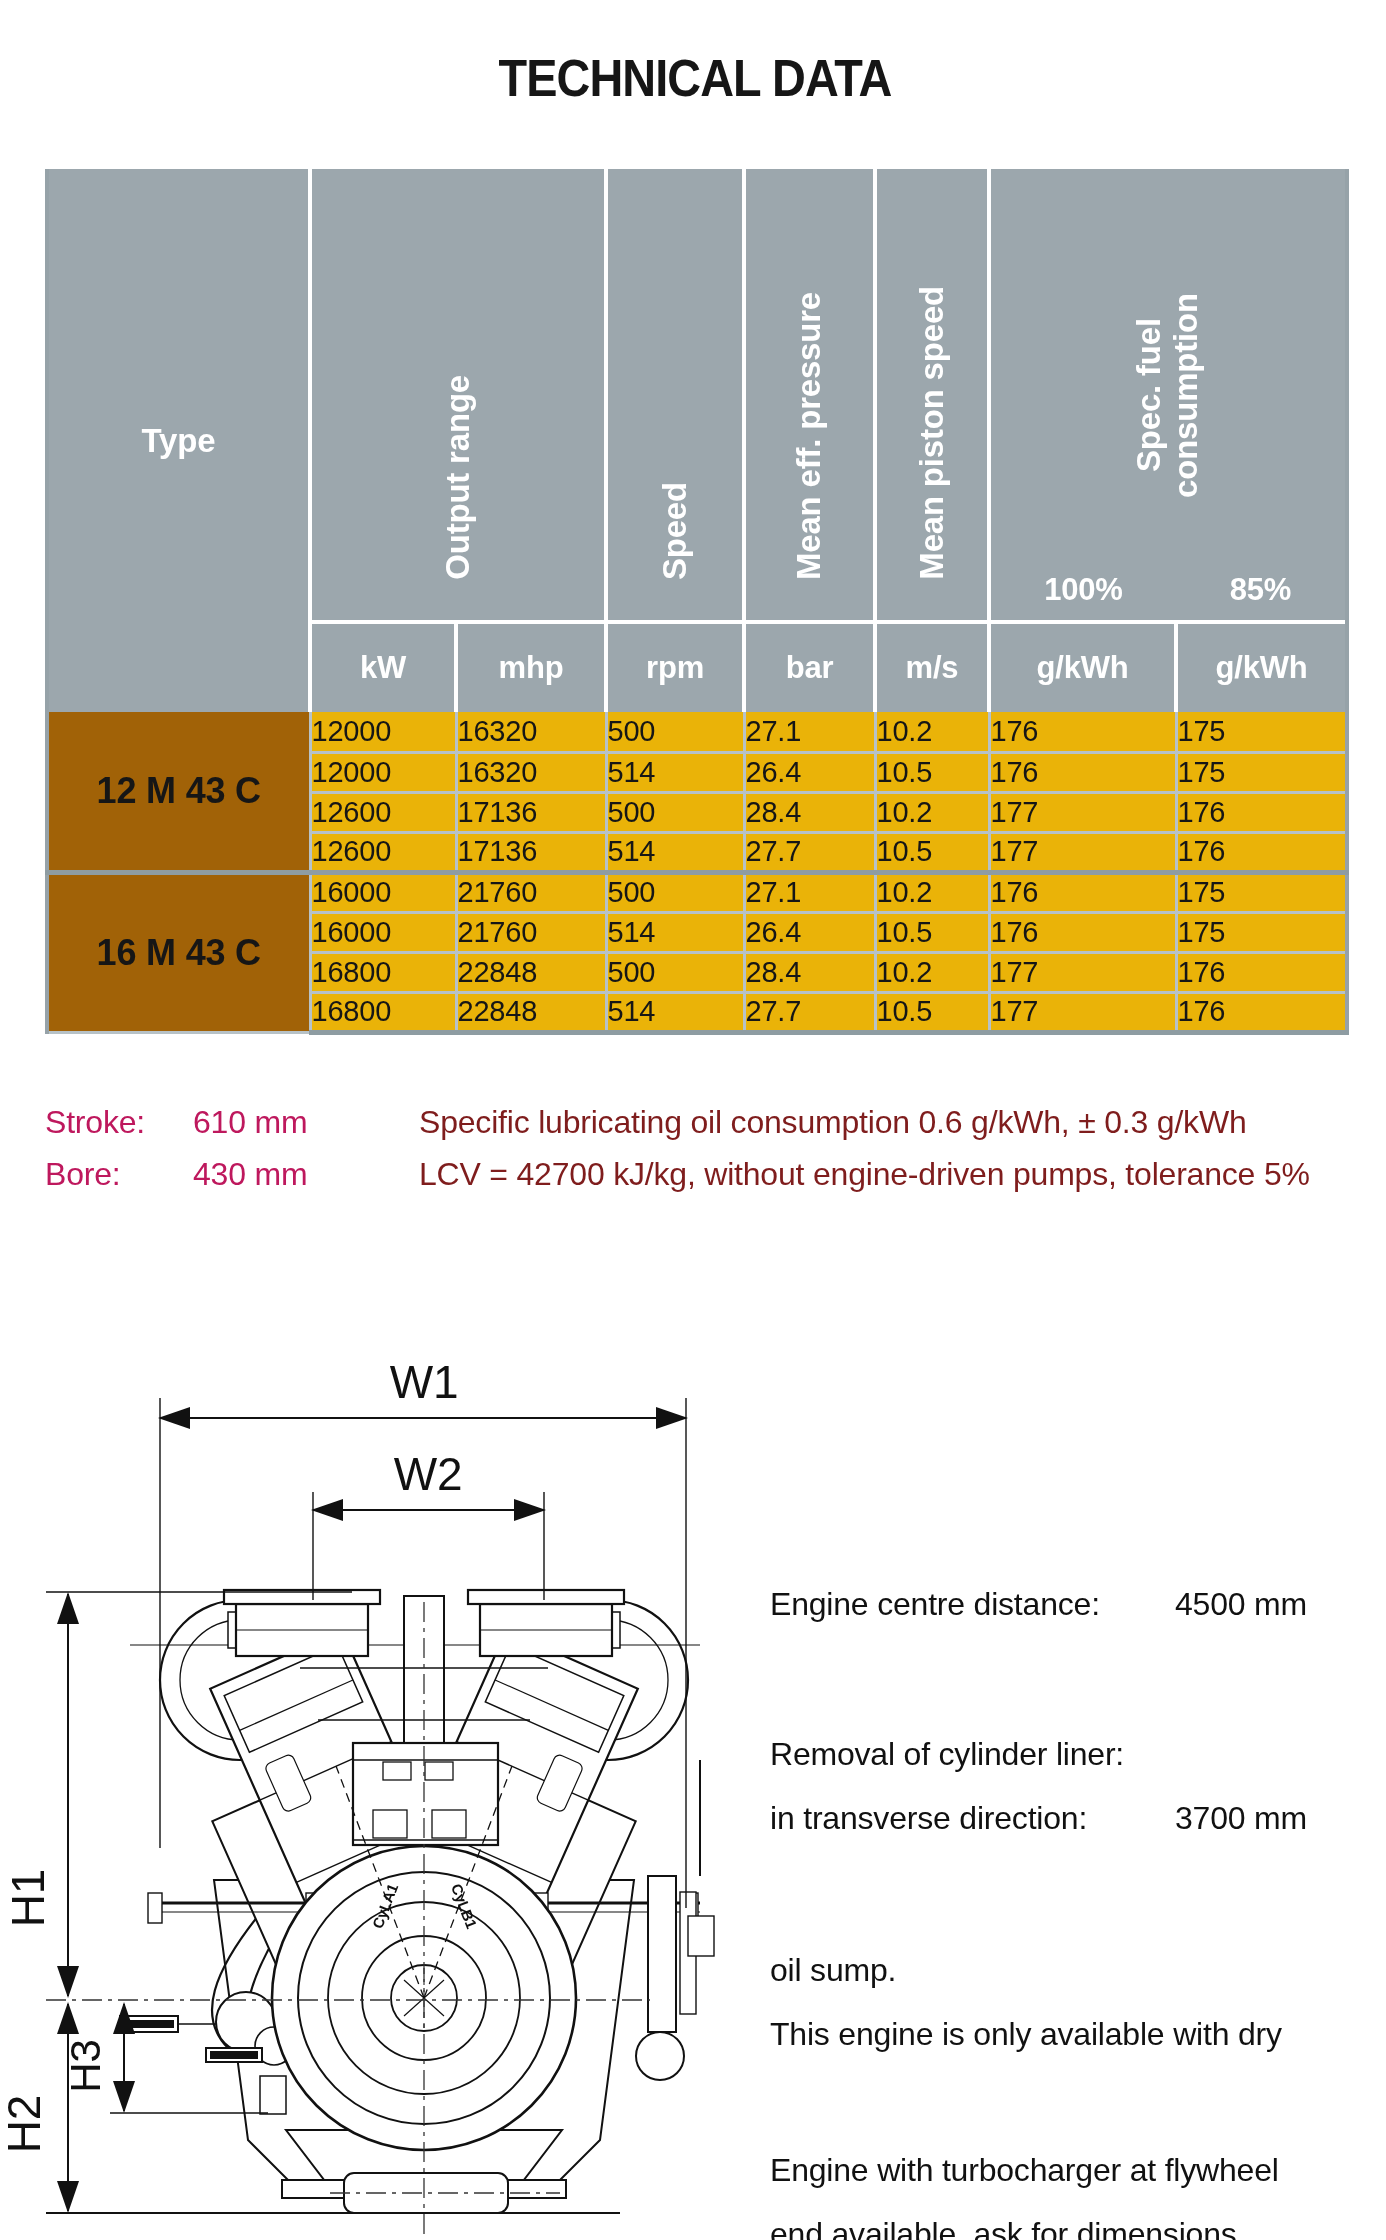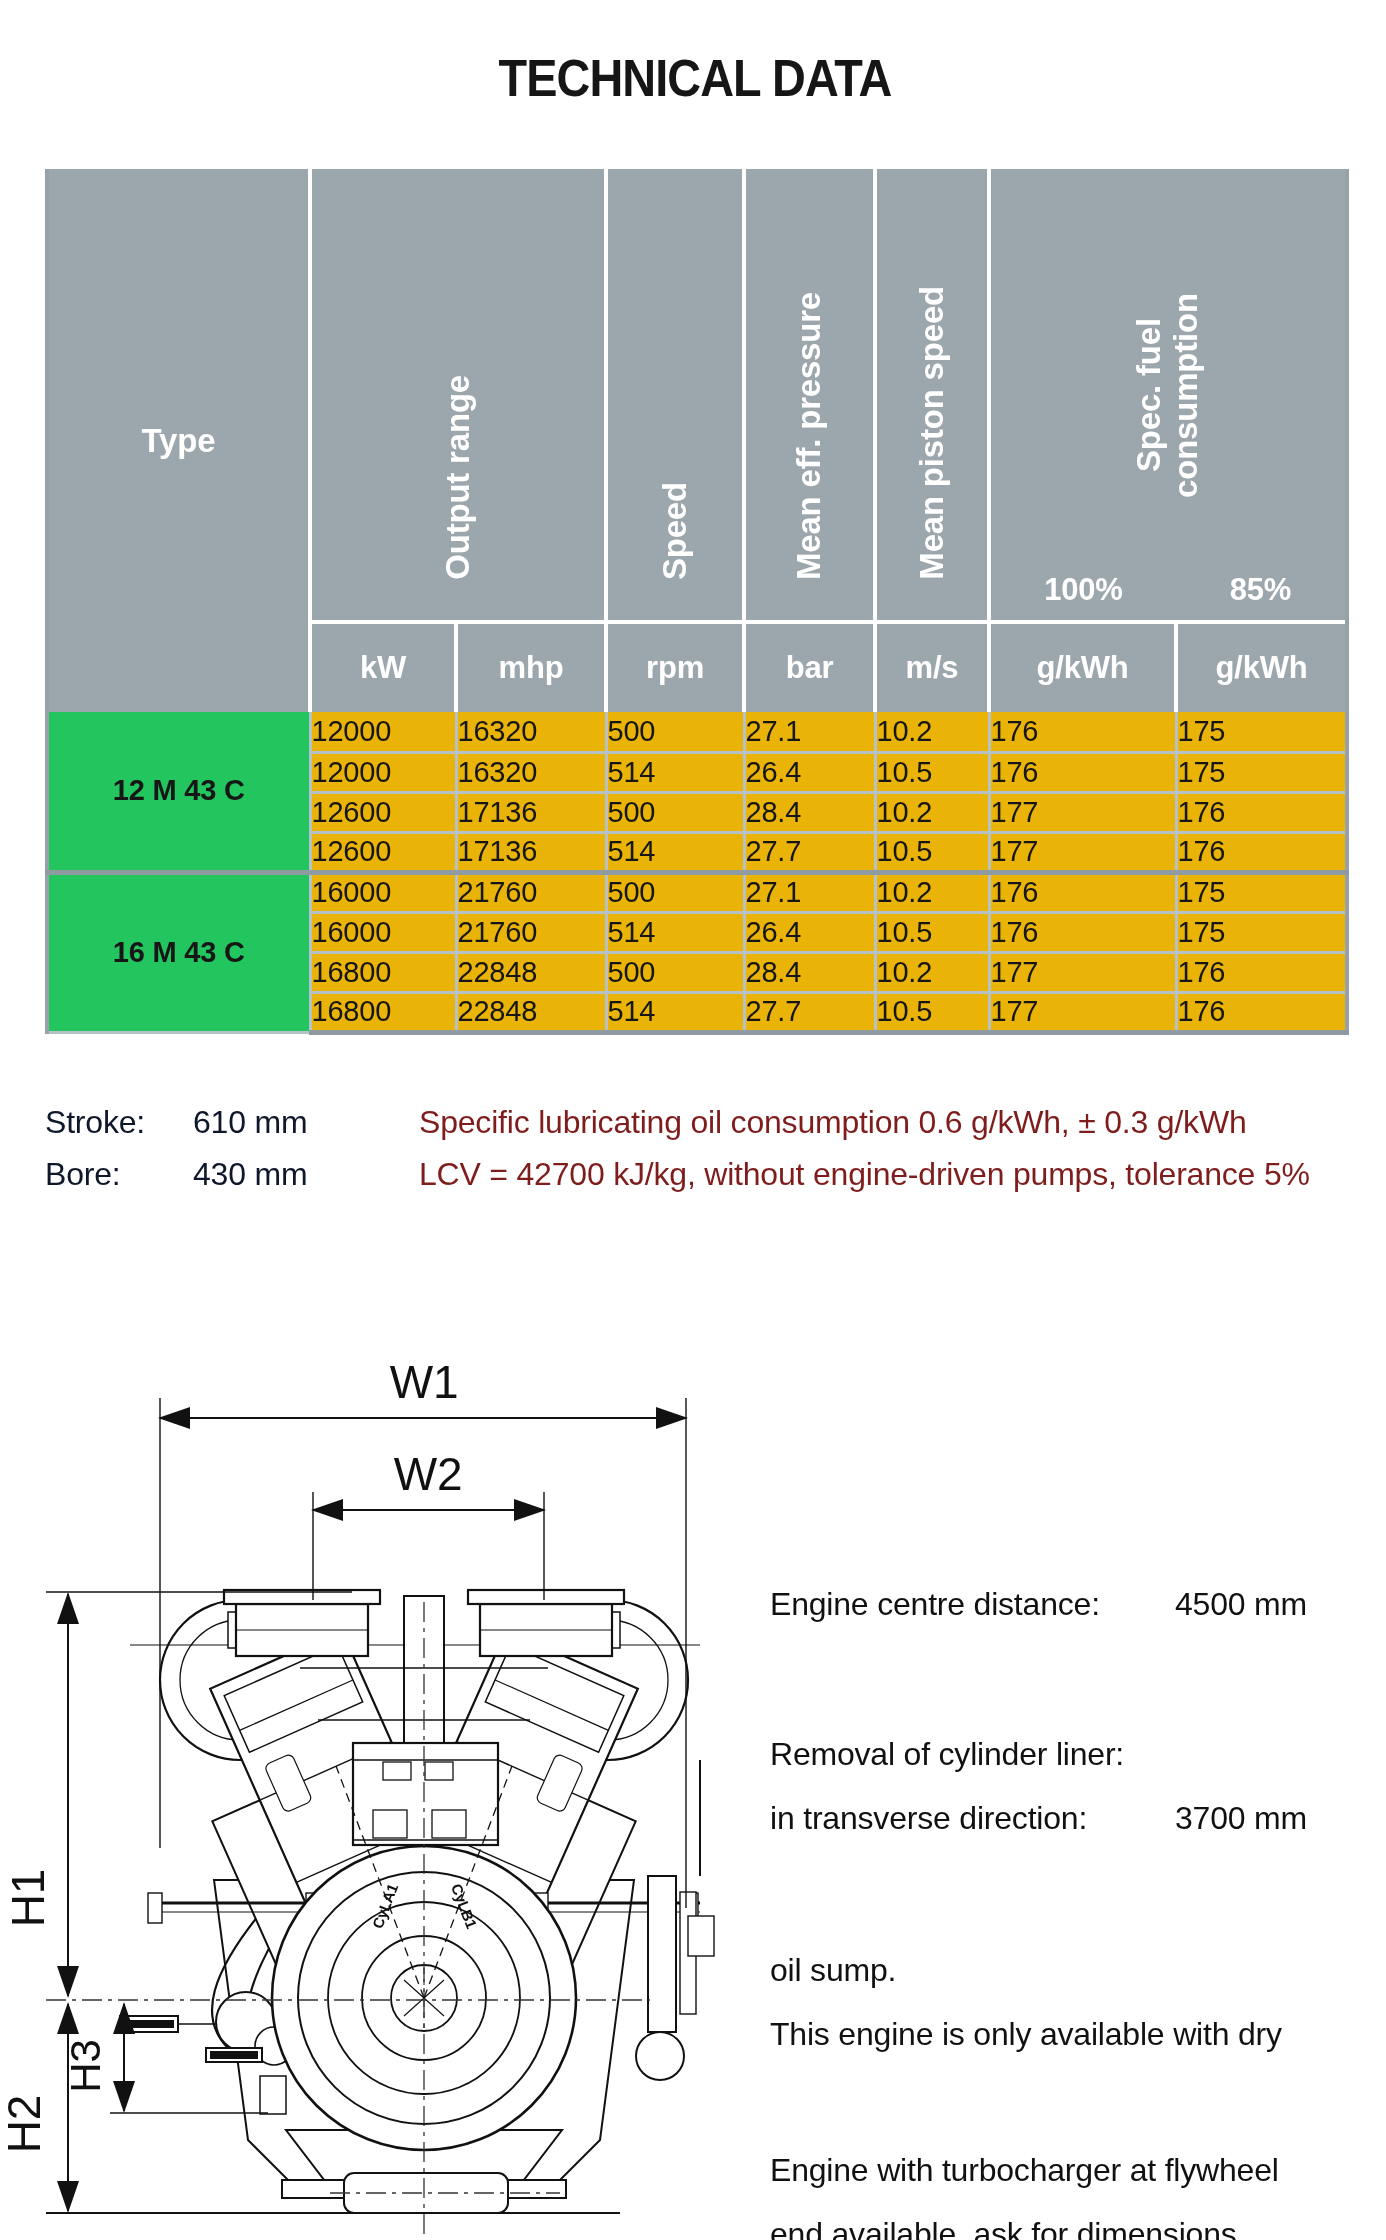--- a/index.html
+++ b/index.html
@@ -27,28 +27,28 @@
   .vbot { margin-bottom:36px; }
   .vsfc { margin-bottom:118px; }
   td.typehead { vertical-align:middle; text-align:center; font-weight:bold; font-size:33px; border-right:4px solid #ffffff; }
   .pct { position:absolute; left:0; bottom:12px; width:100%; display:flex; font-weight:bold; font-size:31px; }
   .pct span { display:block; text-align:center; }
   .pct .p1 { width:52.2%; } .pct .p2 { width:47.8%; }
   td.unit { height:90px; text-align:center; vertical-align:middle; font-weight:bold; font-size:31px;
             border-top:4px solid #ffffff; border-left:4px solid #ffffff; }
   td.d { height:40px; text-align:left; vertical-align:middle; font-size:29px; background:#eab308;
          border:3px solid #b7c2c7;margin-top:23px; }
-  td.typecell { font-weight:bold; font-size:29px; background:#22c55e; border:3px solid #b7c2c7; text-align:center; vertical-align:middle; }
+  td.typecell { font-weight:bold; font-size:36px; background:#a16207; border:3px solid #b7c2c7; text-align:center; vertical-align:middle; }
   tr.first td { border-top:none; }
   tr.gsep td { border-top:5px solid #8e9ca2; }
   tr.glast td { border-bottom:5px solid #8e9ca2; }
   td.colfirst { border-left:4px solid #96a2a8; }
   td.collast { border-right:4px solid #96a2a8; }
   
-  .notes-left { position:absolute; left:45px; top:1096px; font-size:32px; line-height:52px; color:#0f172a; }
+  .notes-left { position:absolute; left:45px; top:1096px; font-size:32px; line-height:52px; color:#be185d; }
   .notes-left .lab { display:inline-block; width:148px; }
   .notes-right { position:absolute; left:419px; top:1096px; font-size:32px; line-height:52px; color:#7f1d1d; }
   
   .sidetext { position:absolute; left:770px; top:1572px; width:537px; font-size:32px; line-height:64px; color:#111; }
   .sidetext .row { display:flex; justify-content:space-between; }
   .mt1 { margin-top:86px; } .mt2 { margin-top:88px; } .mt3 { margin-top:72px; }
   
   .drawing { position:absolute; left:0; top:1280px; width:760px; height:960px; }
   svg text.dim { font-family:"Liberation Sans", sans-serif; font-size:46px; fill:#111; }
   svg text.cyl { font-family:"Liberation Sans", sans-serif; font-size:15px; font-weight:bold; fill:#111; }

